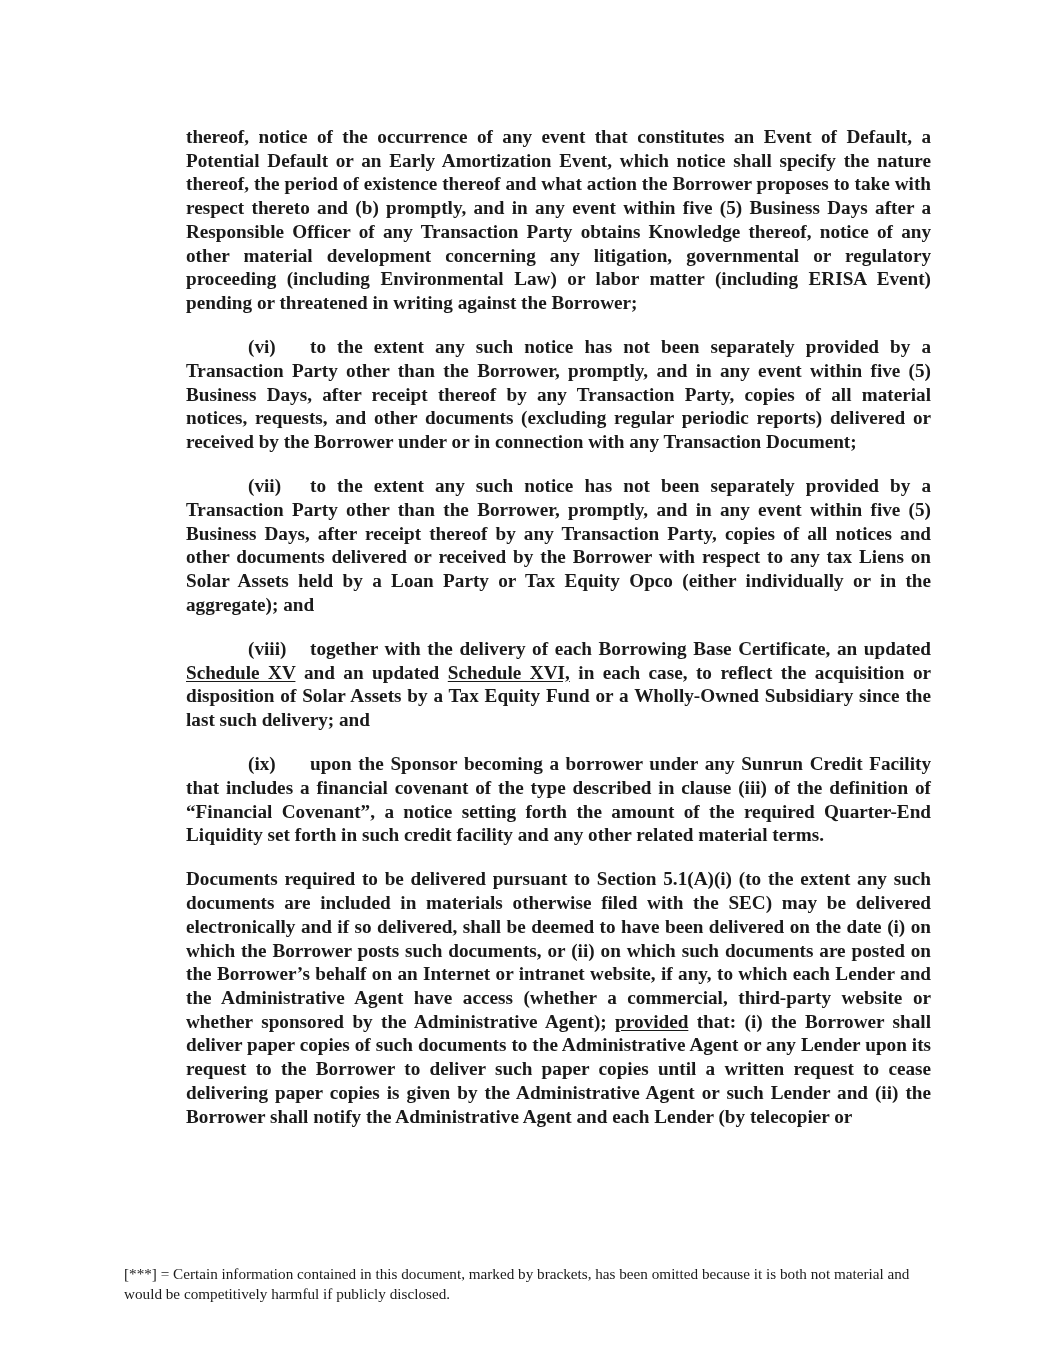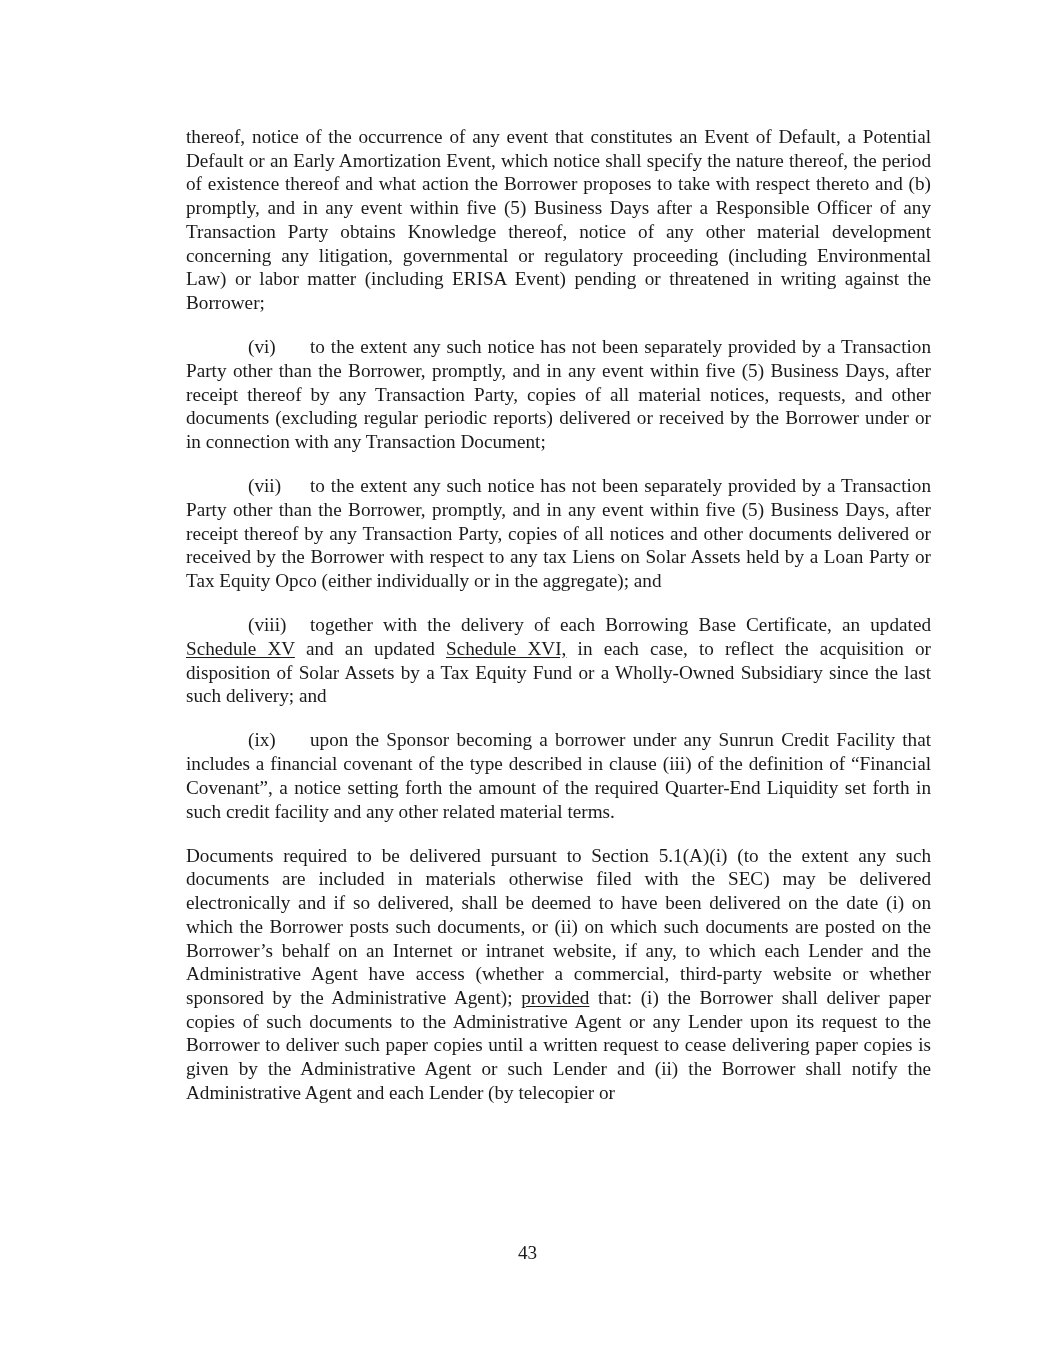--- a/index.html
+++ b/index.html
@@ -4,21 +4,21 @@
 <style>
   html, body { margin: 0; padding: 0; background: #ffffff; }
   body { width: 1055px; height: 1365px; position: relative; overflow: hidden; }
   .page {
     position: absolute; left: 0; top: 0; width: 1055px; height: 1365px;
     background: #ffffff; color: #1a1a1a;
     font-family: "Liberation Serif", serif;
   }
   .body-text {
     position: absolute; left: 186px; top: 125px; width: 745px;
-    font-size: 19.2px; line-height: 23.7px;
+    font-size: 19.2px; line-height: 23.7px; font-weight: bold;
   }
   .para { margin: 0 0 20.5px 0; text-align: justify; text-align-last: left; }
   .clause-head { padding-left: 62px; }
   .clause-label { display: inline-block; width: 62px; }
   .u { text-decoration: underline; text-underline-offset: 2px; }
   .page-number {
     position: absolute; left: 0; width: 1055px; top: 1241px;
     text-align: center; font-size: 19.2px; line-height: 23px;
   }
   .footnote {
@@ -40,14 +40,14 @@
     <p class="para"><span class="clause-head"></span><span class="clause-label">(vii)</span><span>to the extent any such notice has not been separately provided by a Transaction Party other than the Borrower, promptly, and in any event within five (5) Business Days, after receipt thereof by any Transaction Party, copies of all notices and other documents delivered or received by the Borrower with respect to any tax Liens on Solar Assets held by a Loan Party or Tax Equity Opco (either individually or in the aggregate); and</span></p>
 
     <p class="para"><span class="clause-head"></span><span class="clause-label">(viii)</span><span>together with the delivery of each Borrowing Base Certificate, an updated </span><span class="u">Schedule XV</span><span> and an updated </span><span class="u">Schedule XVI,</span><span> in each case, to reflect the acquisition or disposition of Solar Assets by a Tax Equity Fund or a Wholly-Owned Subsidiary since the last such delivery; and</span></p>
 
     <p class="para"><span class="clause-head"></span><span class="clause-label">(ix)</span><span>upon the Sponsor becoming a borrower under any Sunrun Credit Facility that includes a financial covenant of the type described in clause (iii) of the definition of “Financial Covenant”, a notice setting forth the amount of the required Quarter-End Liquidity set forth in such credit facility and any other related material terms.</span></p>
 
     <p class="para"><span>Documents required to be delivered pursuant to Section 5.1(A)(i) (to the extent any such documents are included in materials otherwise filed with the SEC) may be delivered electronically and if so delivered, shall be deemed to have been delivered on the date (i) on which the Borrower posts such documents, or (ii) on which such documents are posted on the Borrower’s behalf on an Internet or intranet website, if any, to which each Lender and the Administrative Agent have access (whether a commercial, third-party website or whether sponsored by the Administrative Agent); </span><span class="u">provided</span><span> that: (i) the Borrower shall deliver paper copies of such documents to the Administrative Agent or any Lender upon its request to the Borrower to deliver such paper copies until a written request to cease delivering paper copies is given by the Administrative Agent or such Lender and (ii) the Borrower shall notify the Administrative Agent and each Lender (by telecopier or</span></p>
 
   </div>
 
-  <div class="page-number">43</div>
+  <div class="footnote">[***] = Certain information contained in this document, marked by brackets, has been omitted because it is both not material and would be competitively harmful if publicly disclosed.</div>
 </div>
 
 </body></html>

